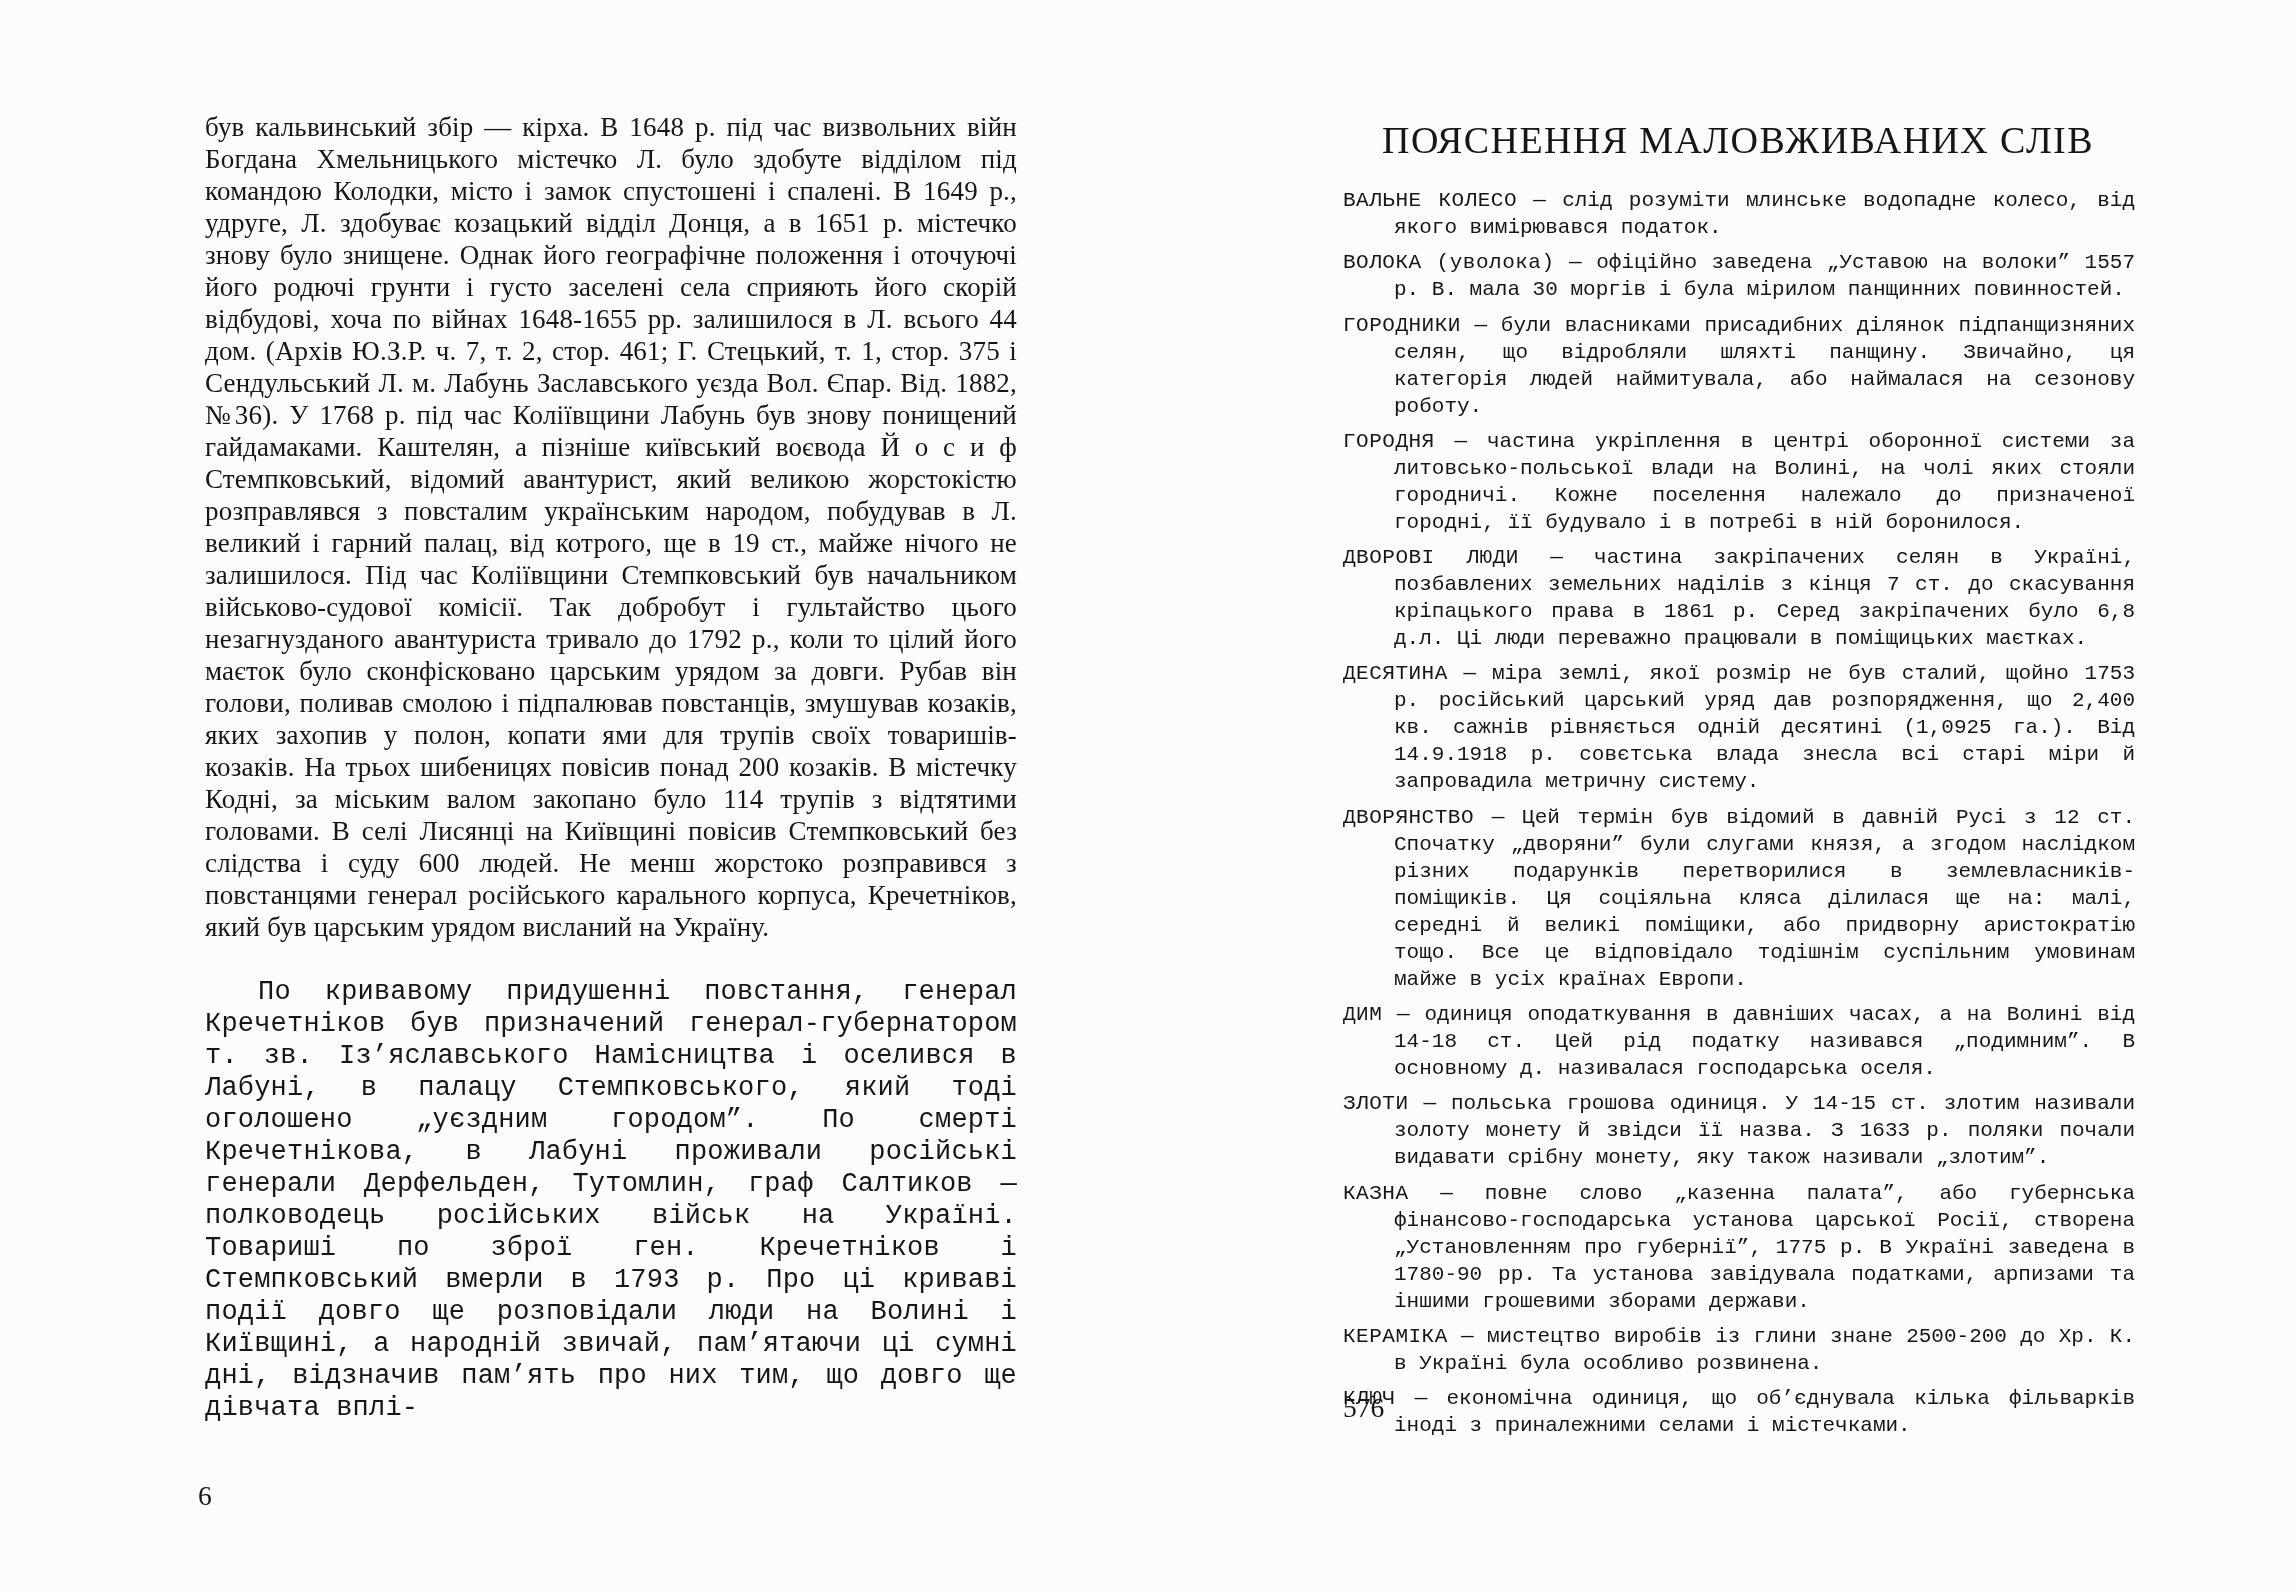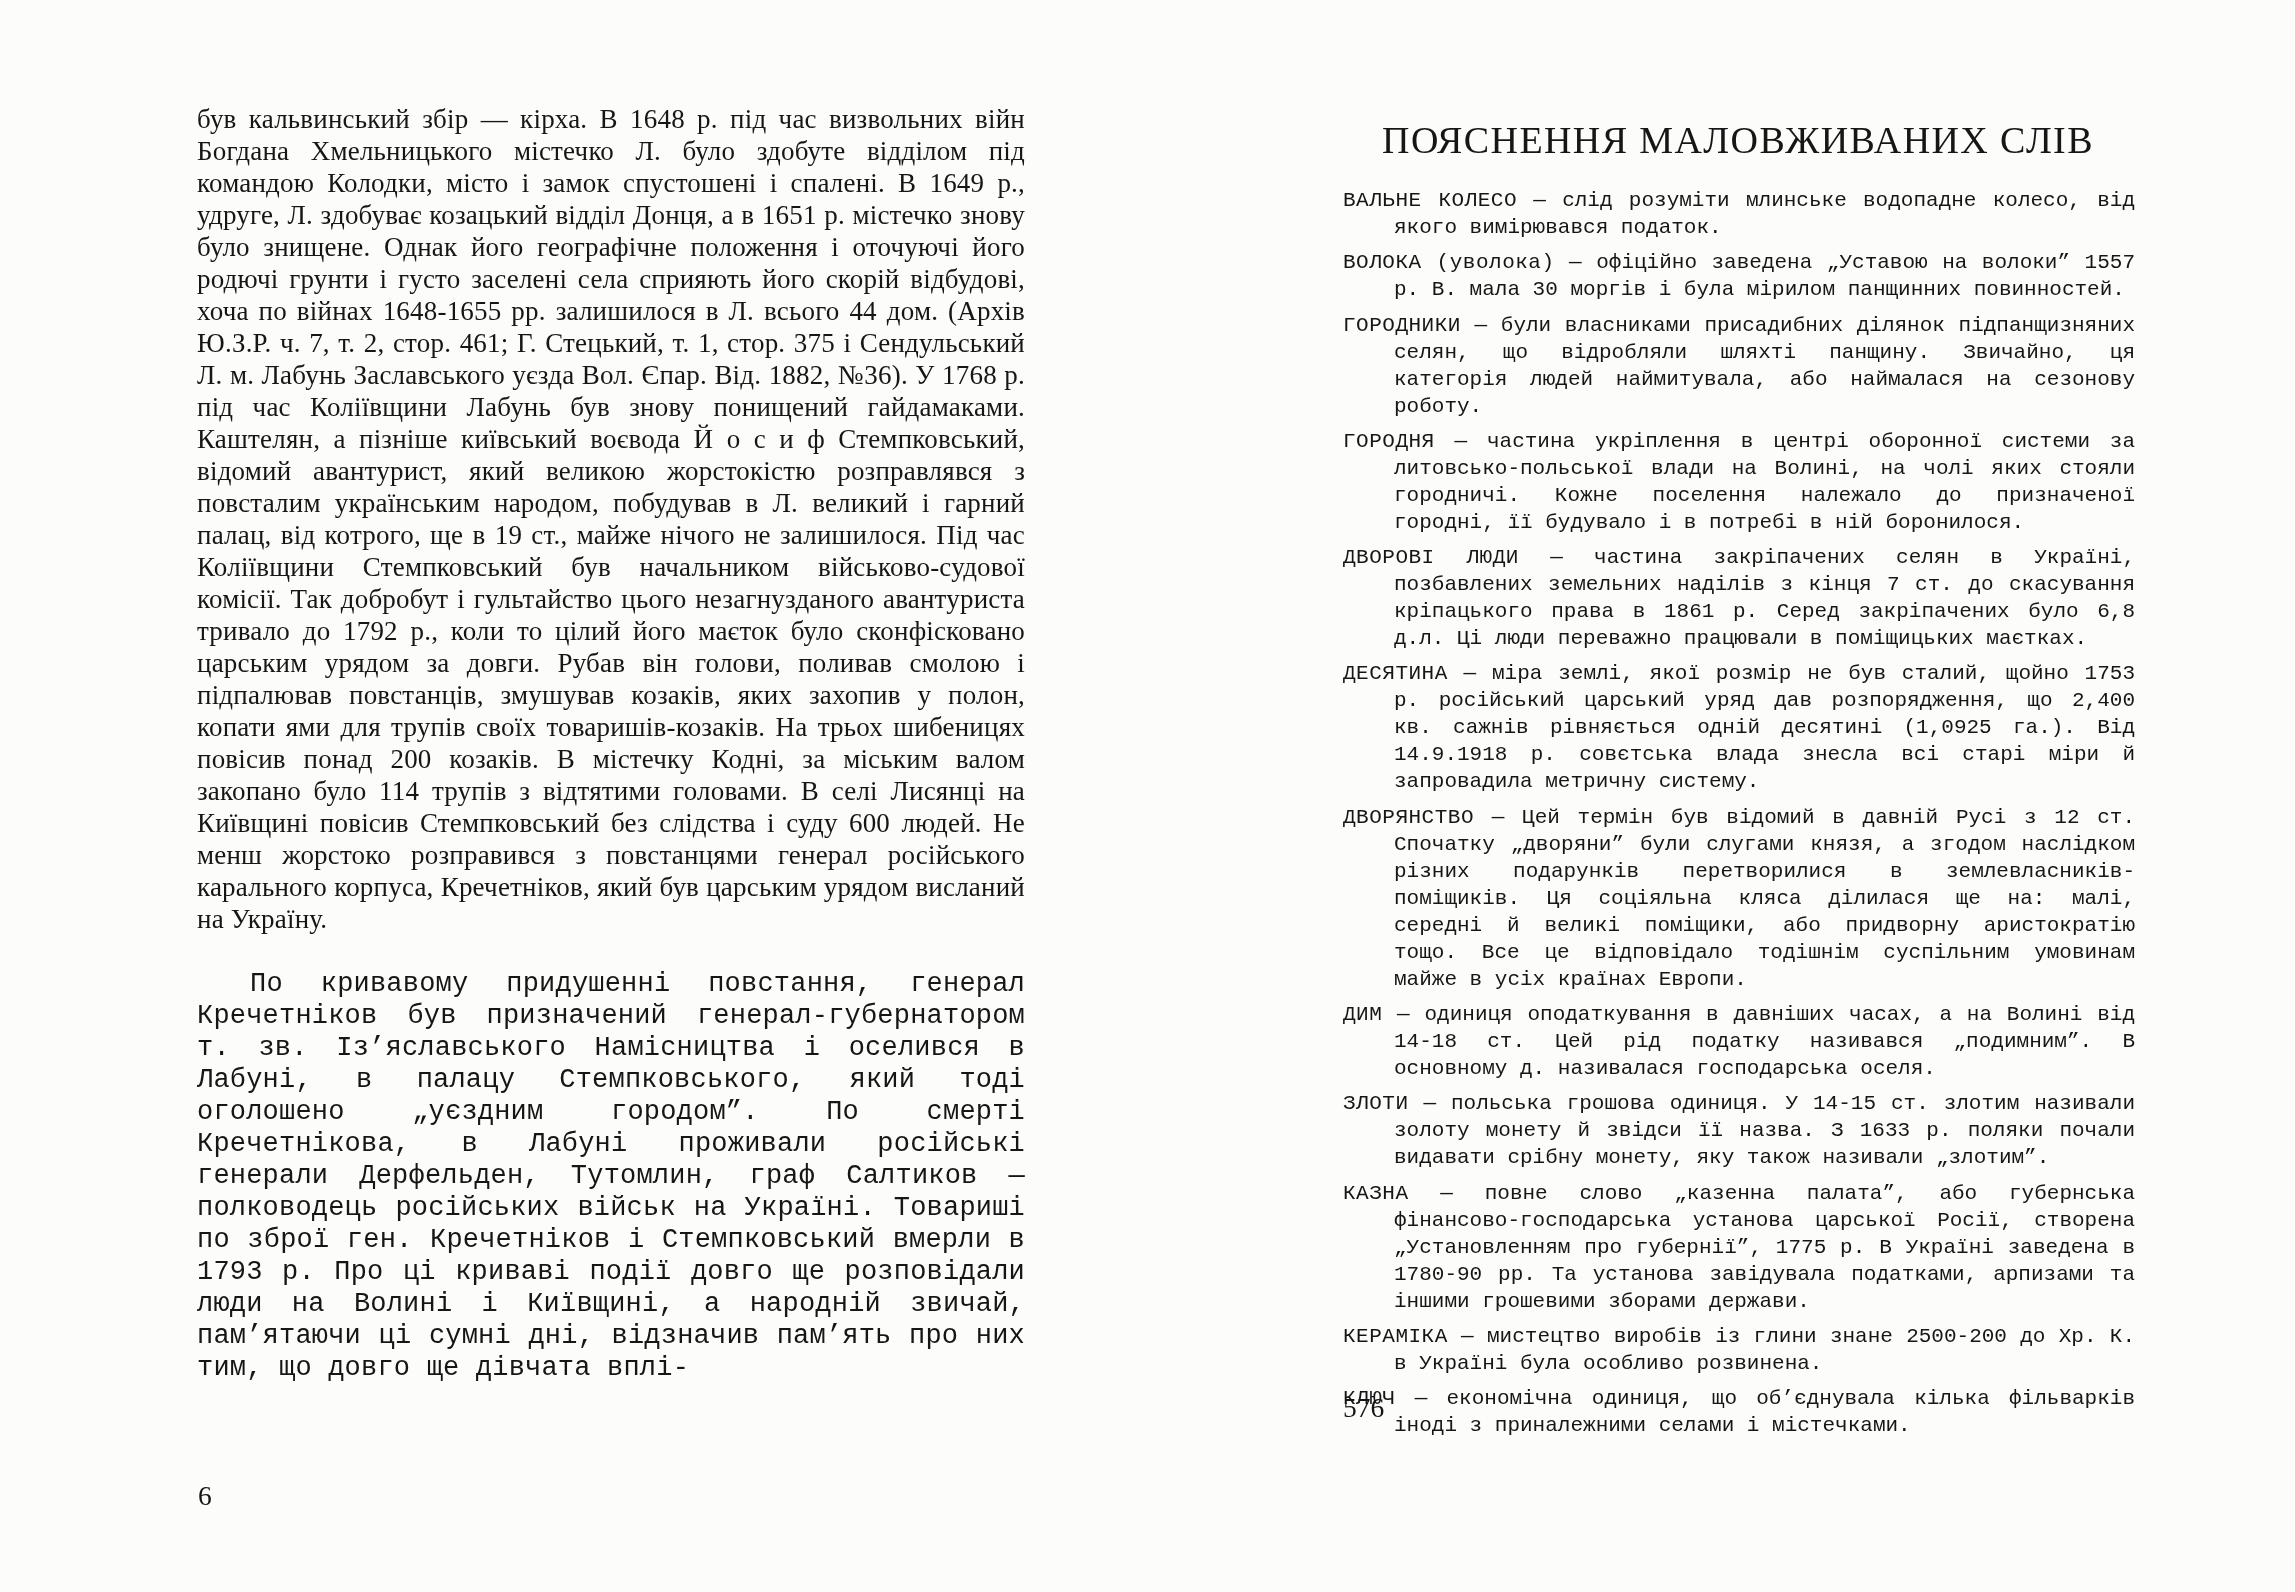--- a/index.html
+++ b/index.html
@@ -24,21 +24,21 @@
     position: absolute;
     left: 197px;
     top: 103px;
     width: 828px;
     font-size: 27px;
     line-height: 32px;
     text-align: justify;
     letter-spacing: 0.2px;
   }
   .left-page-text p {
-    margin: 0;
+    margin: 8px;
   }
   .left-page-text p.indented {
     margin-top: 33px;
     text-indent: 53px;
     font-family: Liberation Mono, monospace;
   }
   .page-number {
     position: absolute;
     font-size: 27.5px;
     color: #161616;

